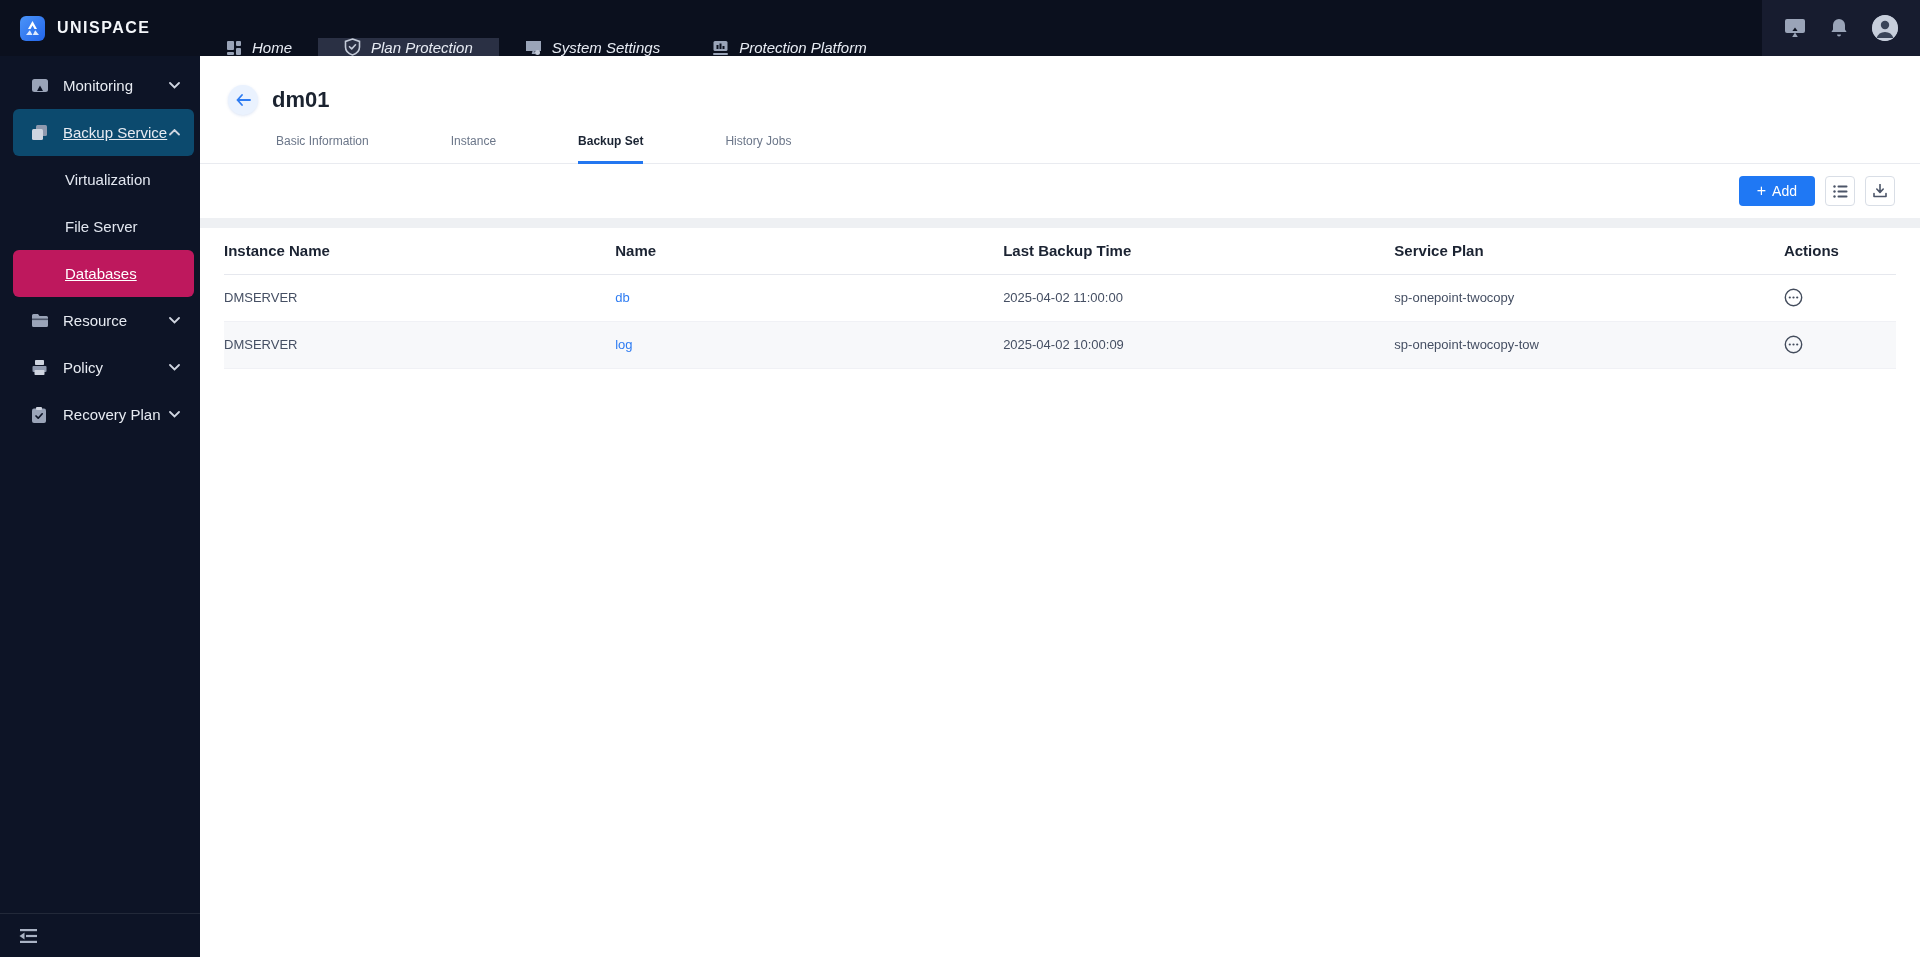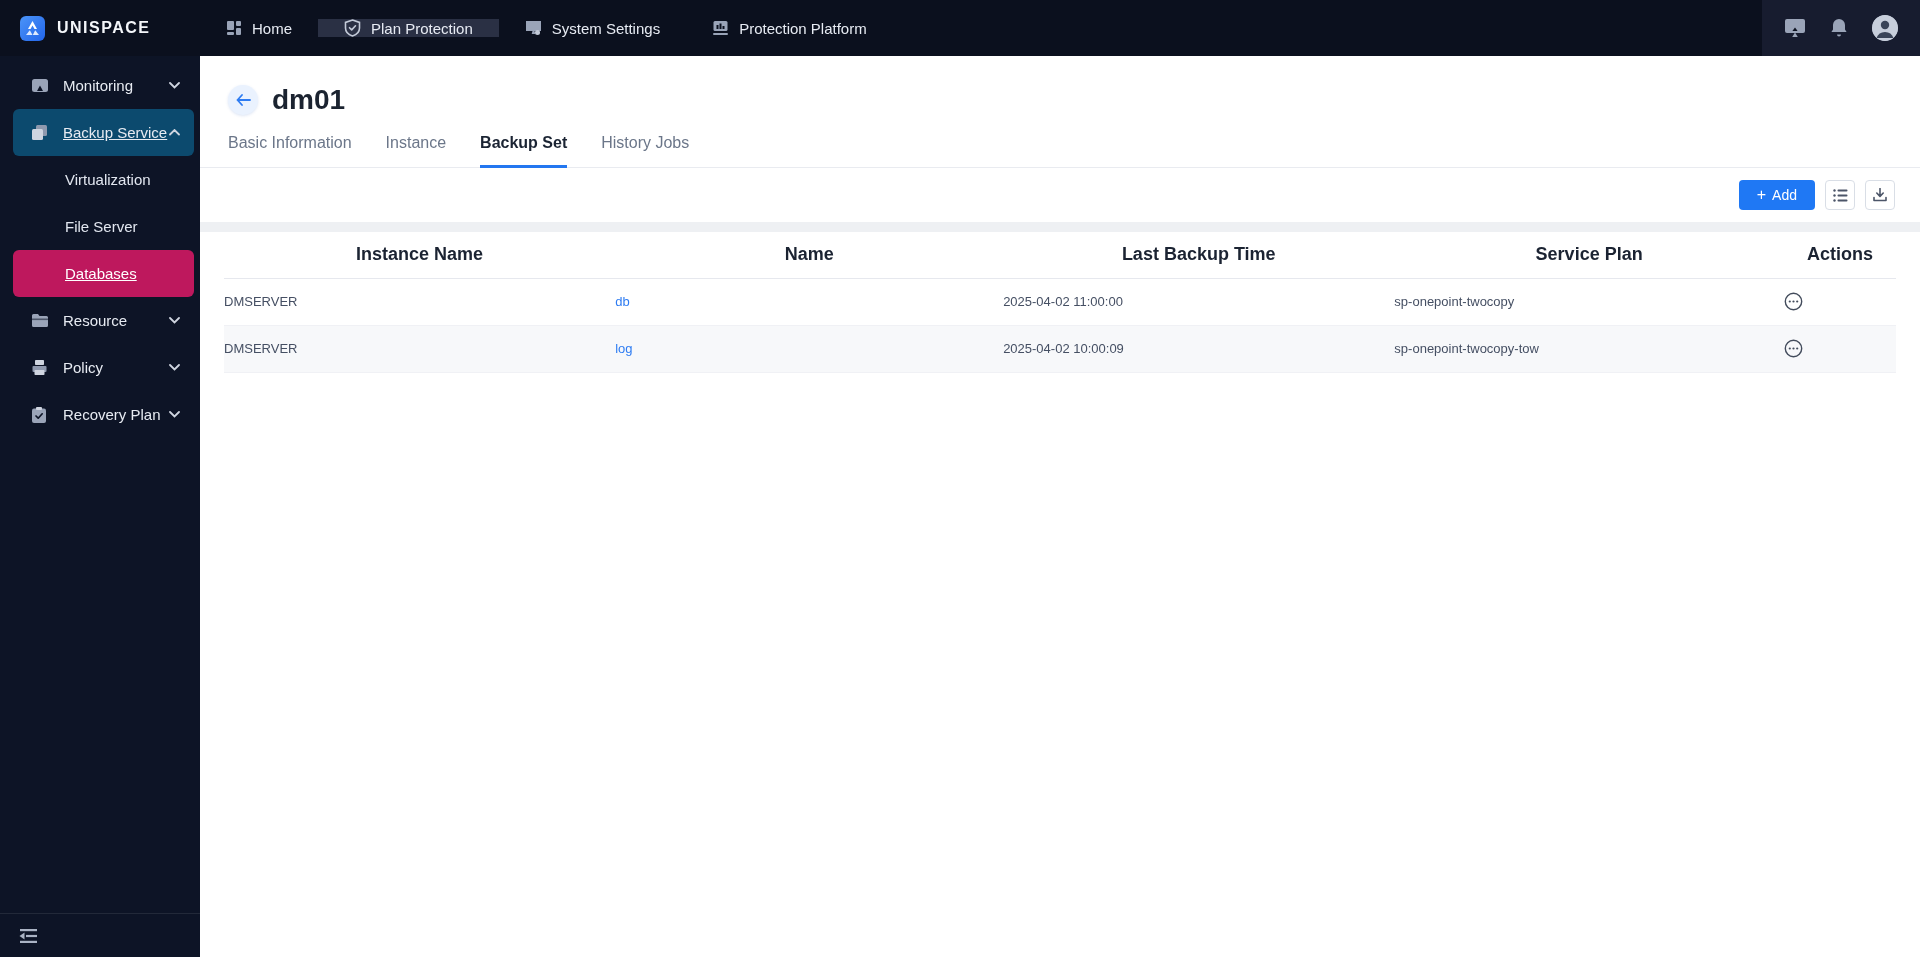--- a/index.html
+++ b/index.html
@@ -6,21 +6,21 @@
   html,body { width:1920px; height:957px; overflow:hidden; background:#fff;
     font-family:"Liberation Sans","DejaVu Sans",sans-serif; }
 
   
   .topbar { position:absolute; left:0; top:0; width:1920px; height:56px;
     background:#0b101e; display:flex; align-items:stretch; z-index:5; }
   .logo-area { width:200px; display:flex; align-items:center; padding-left:20px; gap:12px; }
   .logo-sq { width:25px; height:25px; border-radius:6px;
     background:linear-gradient(135deg,#4b94f8,#2265ea); display:flex; align-items:center; justify-content:center; }
   .brand { color:#f4f6fa; font-size:16px; font-weight:bold; letter-spacing:1.5px; }
-  .topnav { display:flex; align-items:center; }
+  .topnav { display:flex; align-items:flex-end;font-style:italic; }
   .topnav-item { display:flex; align-items:center; gap:10px; padding:0 26px;
     color:#e7ebf3; font-size:15px; cursor:pointer; }
   .topnav-item.active { background:#2a3044; }
   .topnav-item .nicon { display:flex; align-items:center; }
   .topbar-right { margin-left:auto; background:#171c2f; display:flex; align-items:center;
     gap:24px; padding:0 22px; }
   .tico { display:flex; align-items:center; cursor:pointer; }
   .avatar { width:26px; height:26px; border-radius:50%; background:#b9c1d1;
     display:flex; align-items:center; justify-content:center; overflow:hidden; }
 
@@ -39,40 +39,40 @@
   .side-sub.selected { background:#be185d; color:#fff;text-decoration:underline; }
   .side-footer { position:absolute; left:0; bottom:0; width:200px; height:44px;
     border-top:1px solid rgba(255,255,255,0.09); display:flex; align-items:center; padding-left:18px; }
 
   
   .main { position:absolute; left:200px; top:56px; width:1720px; height:901px; background:#fff; }
   .title-row { display:flex; align-items:center; gap:14px; padding:24px 28px 0; height:64px; }
   .back-btn { width:30px; height:30px; border-radius:50%; border:none; background:#eaf2fe;
     display:flex; align-items:center; justify-content:center; cursor:pointer;
     box-shadow:0 1px 3px rgba(30,80,180,0.15); }
-  .page-title { font-size:28px; font-weight:bold; color:#1b2330;text-align:right; }
+  .page-title { font-size:22px; font-weight:bold; color:#1b2330;text-align:right; }
   .tabs-row { display:flex; gap:34px; padding:0 28px; margin-top:14px;
     border-bottom:1px solid #e9ebf0; }
-  .tab { font-size:16px; color:#6b7689; padding-bottom:13px; cursor:pointer; }
+  .tab { font-size:12px; color:#6b7689; padding-bottom:13px; cursor:pointer;margin-left:48px; }
   .tab.active { color:#1b2433; font-weight:bold; border-bottom:3px solid #2377f0; margin-bottom:-1px; }
 
   .toolbar { height:54px; display:flex; align-items:center; justify-content:flex-end;
     gap:10px; padding:0 25px; }
   .add-btn { height:30px; padding:0 18px; background:#1f78f4; color:#fff; border:none;
     border-radius:4px; font-size:14px; display:flex; align-items:center; gap:6px; cursor:pointer;
     font-family:inherit; }
   .icon-btn { width:30px; height:30px; background:#fff; border:1px solid #d9dee6; border-radius:4px;
     display:flex; align-items:center; justify-content:center; cursor:pointer; }
 
   .band { height:10px; background:#eef0f3; }
 
   .table-wrap { padding:0 24px; }
   table { width:100%; border-collapse:collapse; table-layout:fixed; }
   col.c1{width:23.4%} col.c2{width:23.2%} col.c3{width:23.4%} col.c4{width:23.3%} col.c5{width:6.7%}
-  th { text-align:center; height:46px; font-size:18px; color:#1b2332; font-weight:bold;
+  th { text-align:left; height:46px; font-size:15px; color:#1b2332; font-weight:bold;
     border-bottom:1px solid #e6e8ee; }
   td { height:47px; font-size:13px; color:#454f63; border-bottom:1px solid #f0f1f5; }
   tbody tr:nth-child(even) { background:#f7f8fa; }
   a.cell-link { color:#2e7cf2; text-decoration:none; cursor:pointer; }
   .more-btn { background:none; border:none; cursor:pointer; display:flex; align-items:center; padding:0; }
 </style>
 </head>
 <body>
 
 <div class="topbar">

